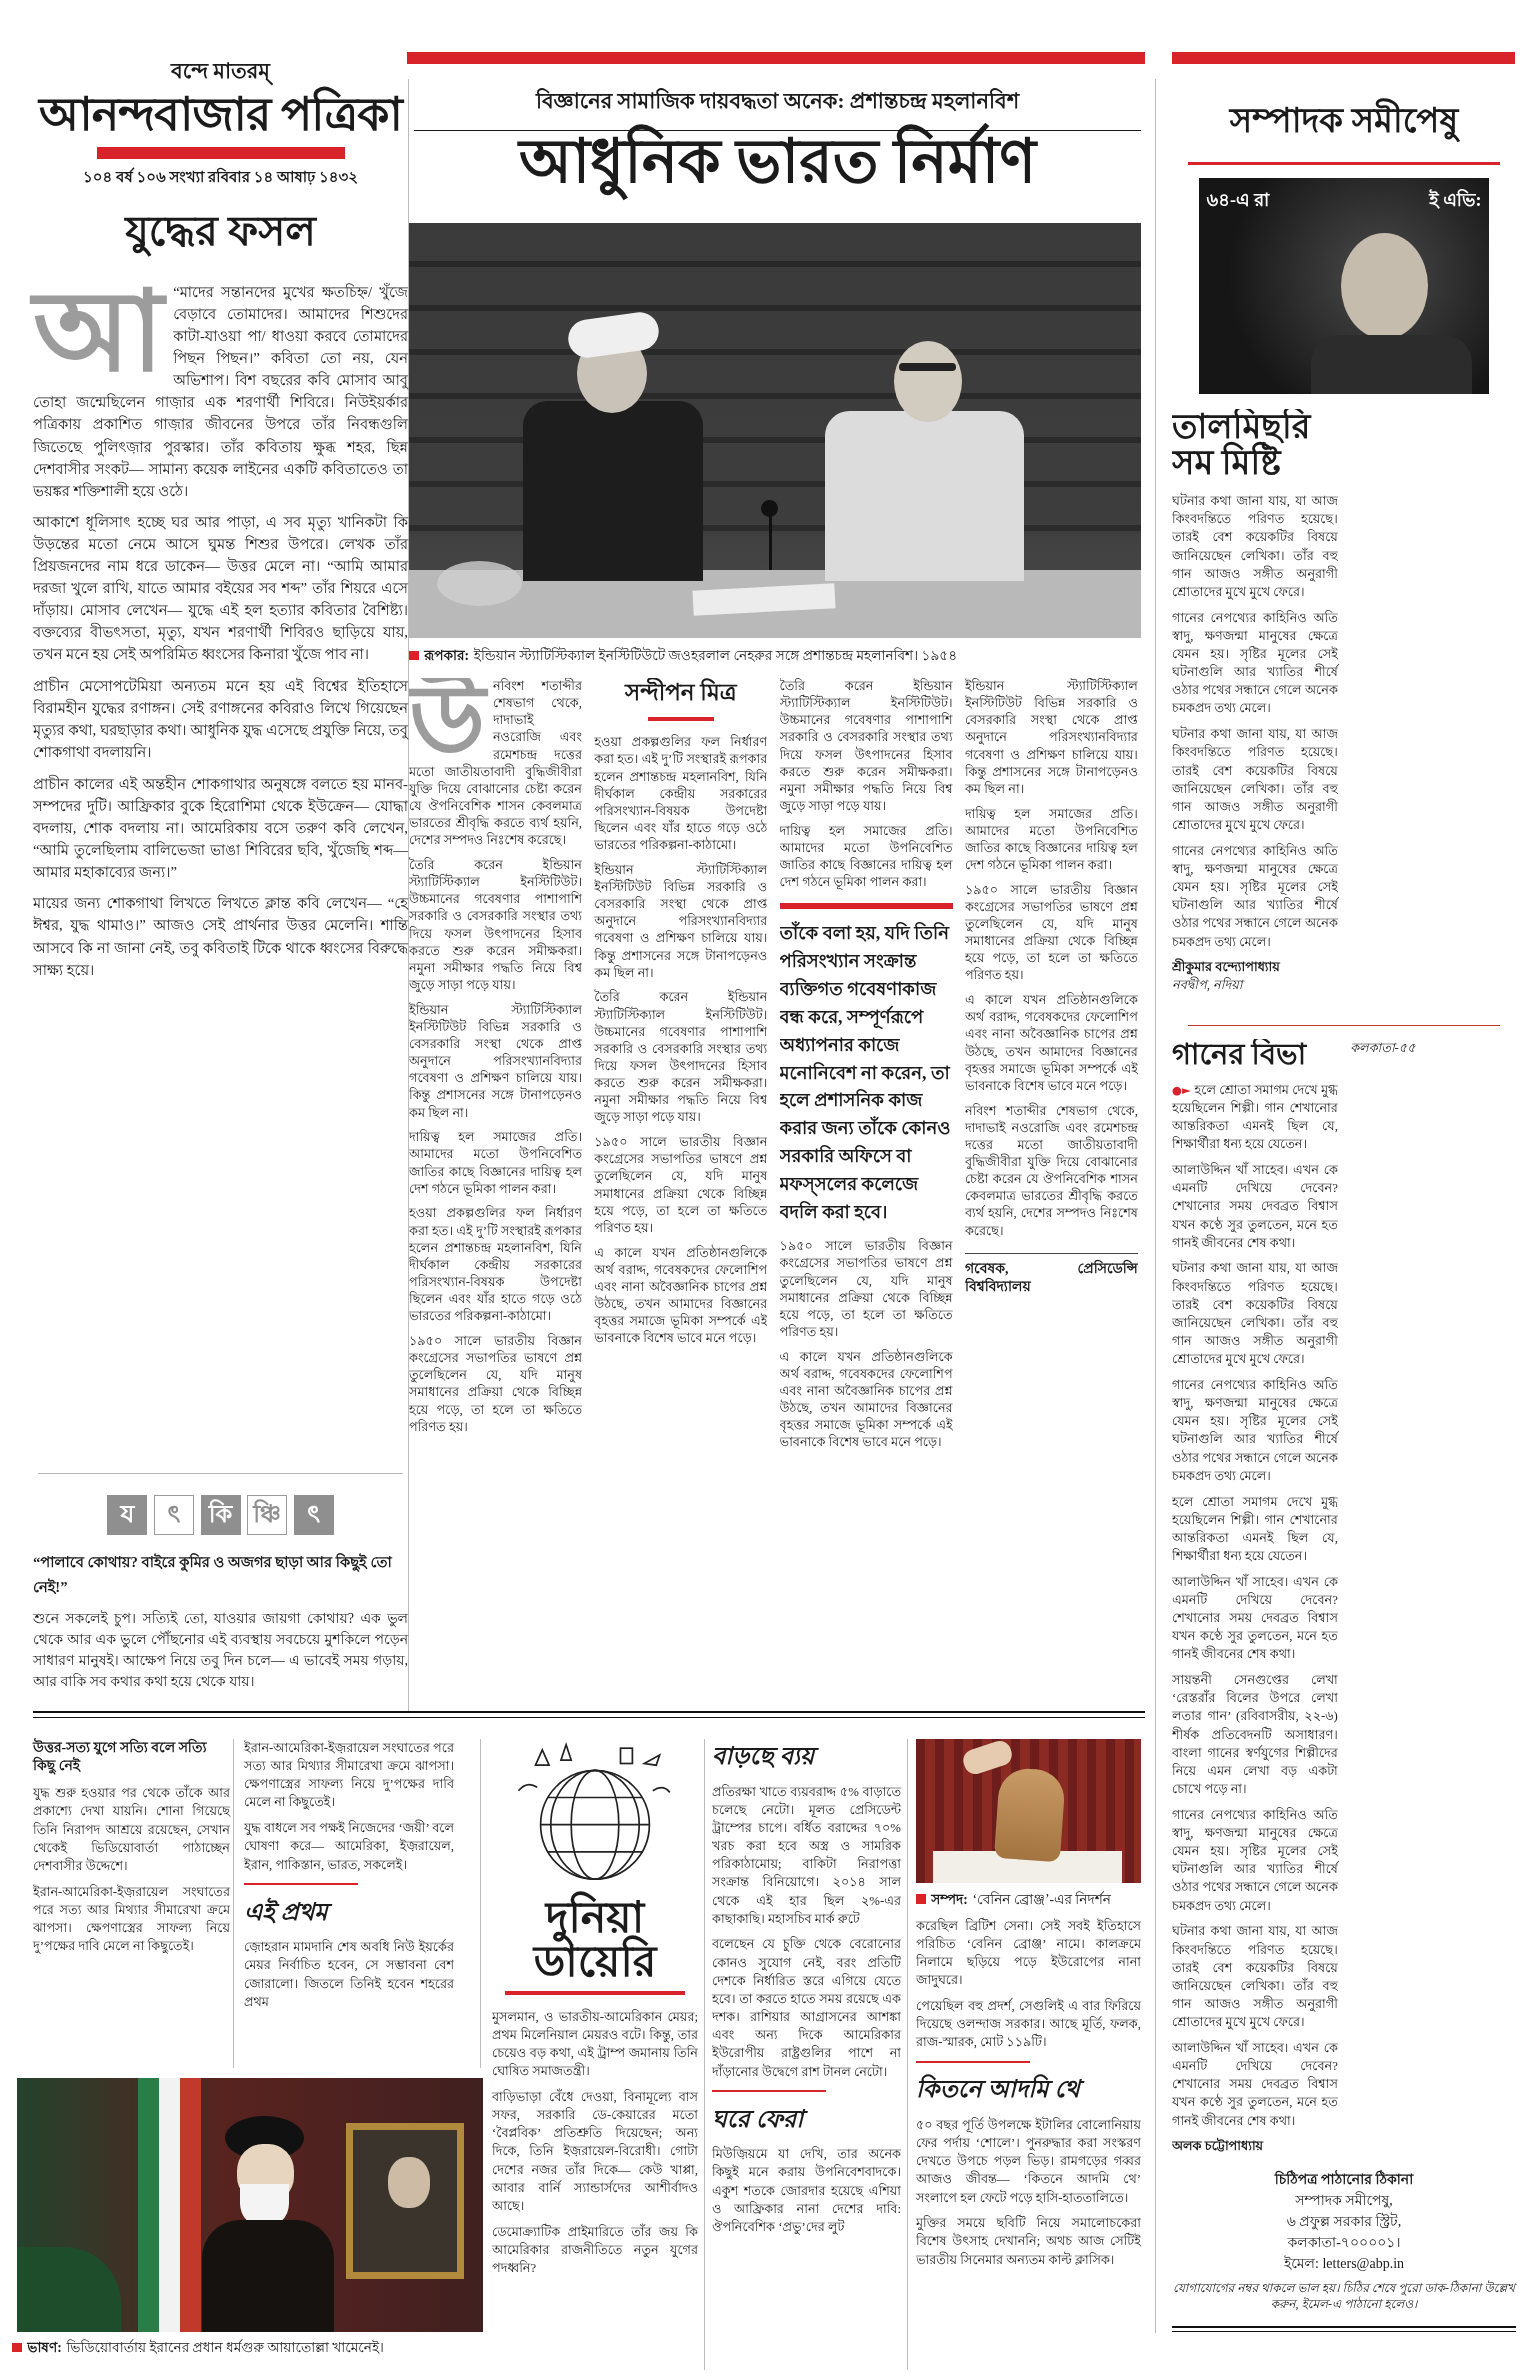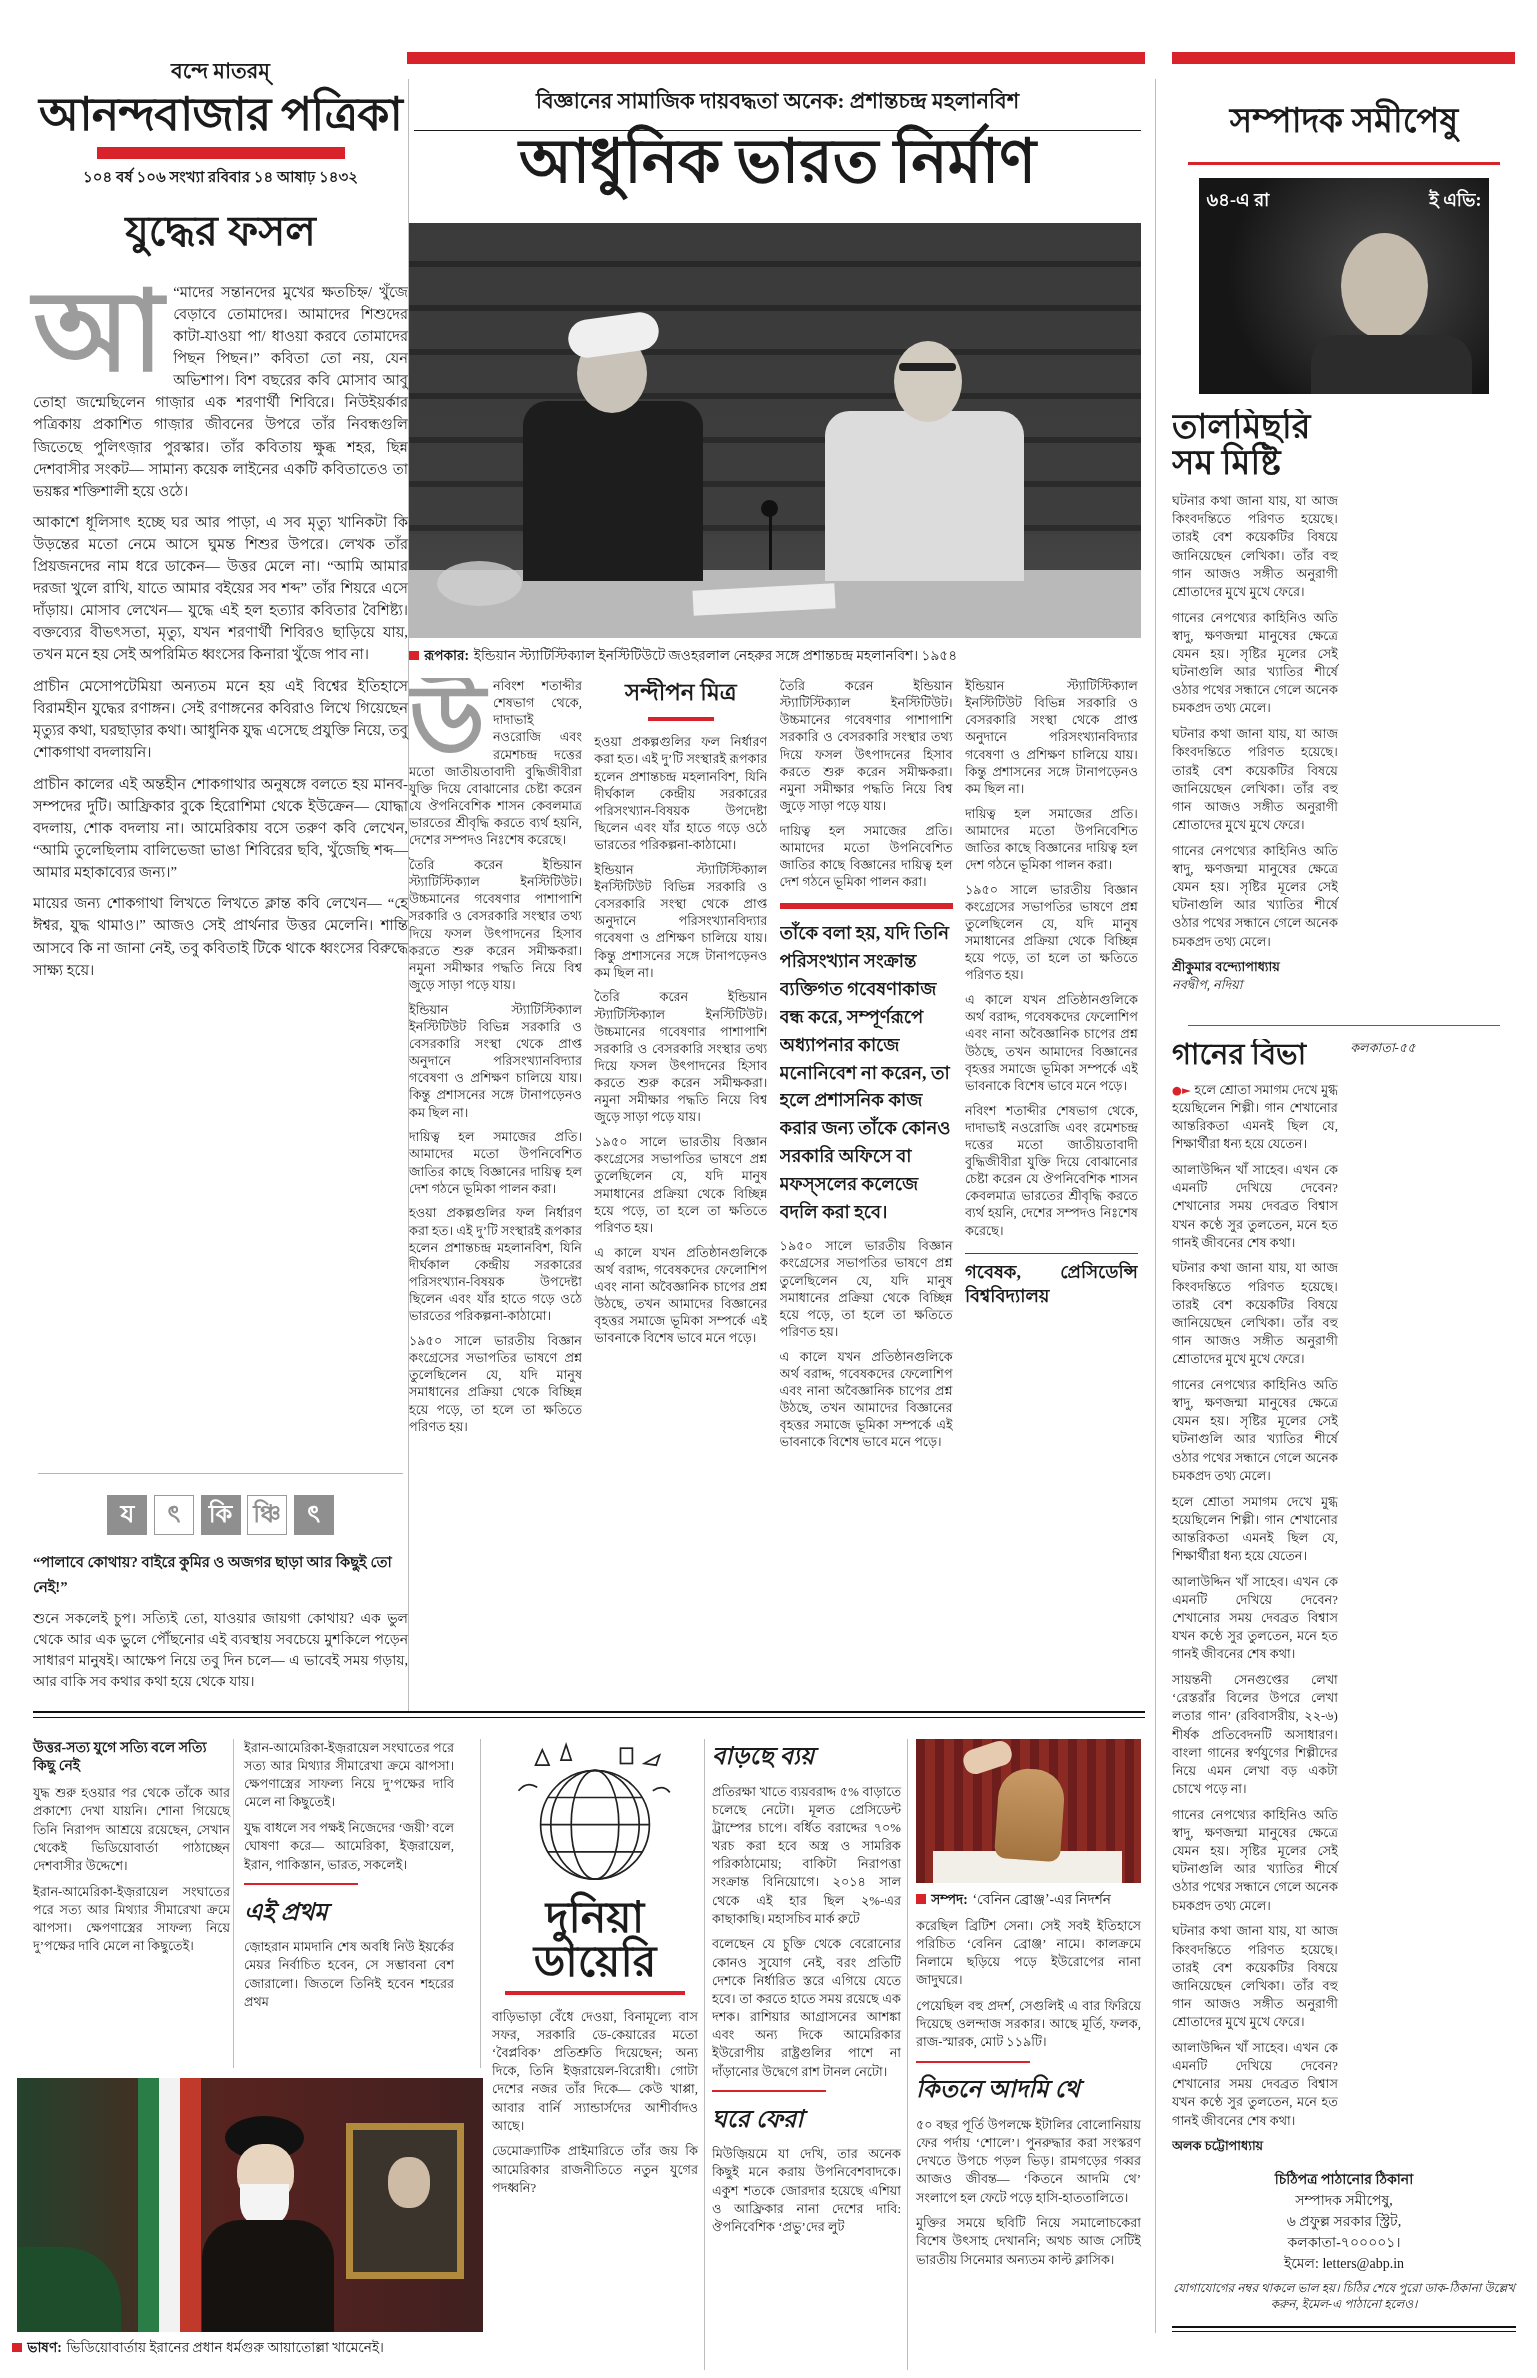--- a/index.html
+++ b/index.html
@@ -51,21 +51,21 @@
   .main-caption{left:409px;top:647px;width:732px;}
   .main-article{left:409px;top:678px;width:732px;height:1028px;display:flex;gap:12.3px;}
   .acol{width:173px;overflow:hidden;font-size:12.8px;line-height:1.34;text-align:justify;}
   .acol p{margin:0 0 7.6px;}
   .dropcap2{float:left;font-size:98px;line-height:.8;color:#9c9c9c;font-weight:700;margin:3.8px 7.6px 0 0;}
   .byline-box{text-align:center;margin-bottom:13.2px;}
   .byline-name{font-size:23px;font-weight:700;}
   .byline-rule{width:66px;height:3.8px;background:#d8232a;margin:8.5px auto 0;}
   .pullquote{border-top:6.6px solid #d8232a;padding-top:11.4px;margin:11.4px 0;
              font-size:18px;line-height:1.55;font-weight:600;text-align:left;}
-  .credit{margin-top:13.2px;border-top:1.4px solid #444;padding-top:5.7px;font-weight:700;font-size:18px;}
+  .credit{margin-top:13.2px;border-top:1.4px solid #444;padding-top:5.7px;font-weight:700;font-size:14px;}
   
   .letters{left:1172px;top:94px;width:344px;}
   .lt-head{margin:0;text-align:center;font-size:34px;font-weight:800;}
   .lt-rule{width:312px;height:2.8px;background:#d8232a;margin:11.4px auto 13.2px;}
   .lt-photo{position:relative;width:290px;height:216px;margin:0 auto 15px;background:
      radial-gradient(circle at 62% 45%,#4a4a4a 0%,#161616 70%);overflow:hidden;}
   .ovl{position:absolute;top:7.6px;color:#fff;font-weight:700;font-size:18px;}
   .letter-block{column-count:2;column-gap:12.3px;column-fill:auto;overflow:hidden;
                 font-size:12.8px;line-height:1.42;text-align:justify;}
   #lb1{height:606px;}
@@ -298,20 +298,21 @@
         <path d="M60 24 L66 6 L72 24 Z"></path>
         <rect x="130" y="10" width="14" height="18"></rect>
         <path d="M158 28 l18 -10 l-4 12 z"></path>
         <path d="M10 60 q10 -12 22 -4"></path>
         <path d="M168 60 q12 -8 20 2"></path>
       </svg>
     </div>
     <div class="diary-logo">দুনিয়া</div>
     <div class="diary-logo">ডায়েরি</div>
     <div class="c-rule"></div>
+    <p>মুসলমান, ও ভারতীয়-আমেরিকান মেয়র; প্রথম মিলেনিয়াল মেয়রও বটে। কিন্তু, তার চেয়েও বড় কথা, এই ট্রাম্প জমানায় তিনি ঘোষিত সমাজতন্ত্রী।</p>
     <p>বাড়িভাড়া বেঁধে দেওয়া, বিনামূল্যে বাস সফর, সরকারি ডে-কেয়ারের মতো ‘বৈপ্লবিক’ প্রতিশ্রুতি দিয়েছেন; অন্য দিকে, তিনি ইজ়রায়েল-বিরোধী। গোটা দেশের নজর তাঁর দিকে— কেউ খাপ্পা, আবার বার্নি স্যান্ডার্সদের আশীর্বাদও আছে।</p>
     <p>ডেমোক্র্যাটিক প্রাইমারিতে তাঁর জয় কি আমেরিকার রাজনীতিতে নতুন যুগের পদধ্বনি?</p>
   </section>
 
   <section class="abs bcol" id="bcolD">
     <h3 class="bt-ital" style="margin-top:0;">বাড়ছে ব্যয়</h3>
     <p>প্রতিরক্ষা খাতে ব্যয়বরাদ্দ ৫% বাড়াতে চলেছে নেটো। মূলত প্রেসিডেন্ট ট্রাম্পের চাপে। বর্ধিত বরাদ্দের ৭০% খরচ করা হবে অস্ত্র ও সামরিক পরিকাঠামোয়; বাকিটা নিরাপত্তা সংক্রান্ত বিনিয়োগে। ২০১৪ সাল থেকে এই হার ছিল ২%-এর কাছাকাছি। মহাসচিব মার্ক রুটে</p>
     <p>বলেছেন যে চুক্তি থেকে বেরোনোর কোনও সুযোগ নেই, বরং প্রতিটি দেশকে নির্ধারিত স্তরে এগিয়ে যেতে হবে। তা করতে হাতে সময় রয়েছে এক দশক। রাশিয়ার আগ্রাসনের আশঙ্কা এবং অন্য দিকে আমেরিকার ইউরোপীয় রাষ্ট্রগুলির পাশে না দাঁড়ানোর উদ্বেগে রাশ টানল নেটো।</p>
     <div class="b-div"></div>
     <h3 class="bt-ital">ঘরে ফেরা</h3>

